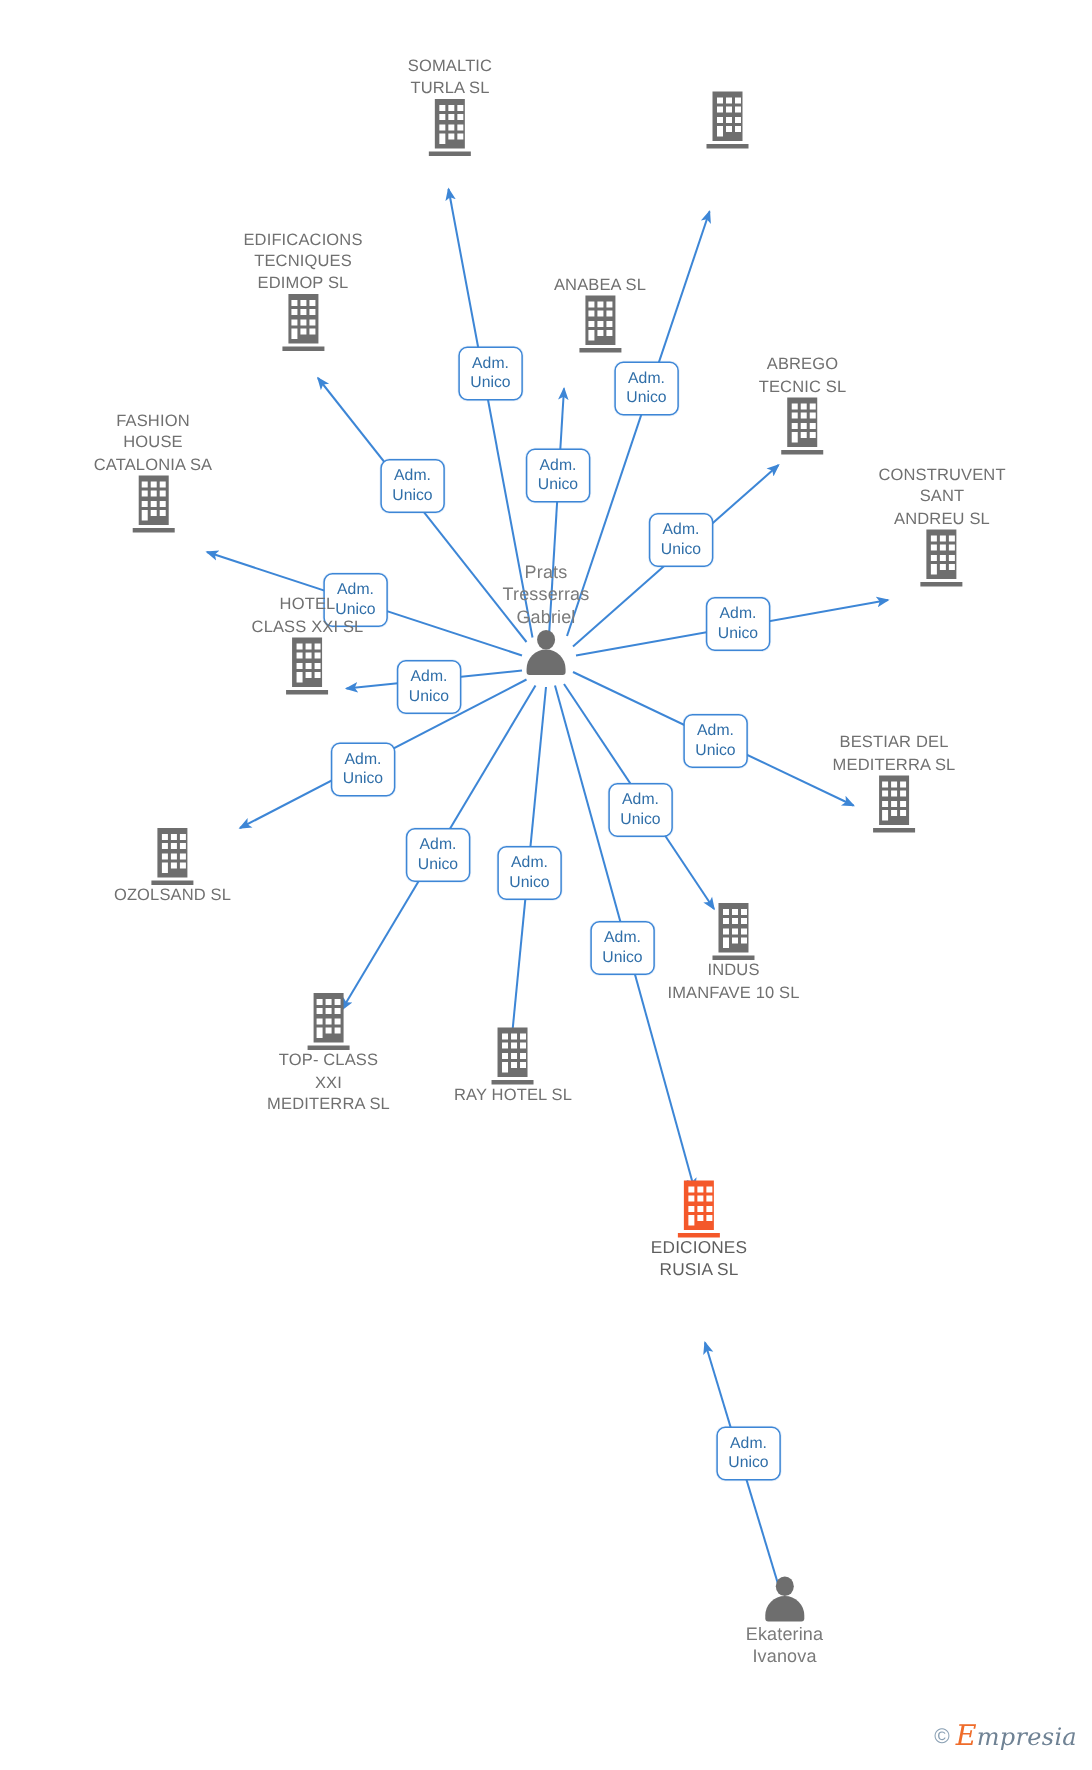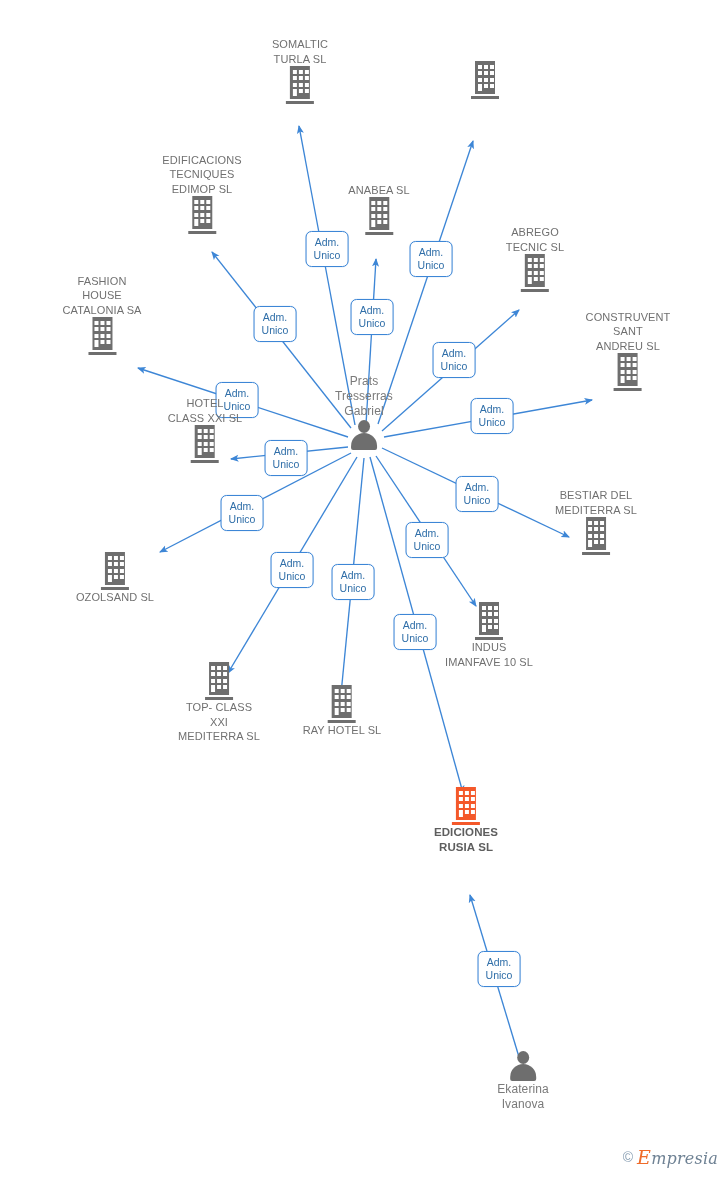--- a/index.html
+++ b/index.html
@@ -10,21 +10,21 @@
   #canvas{position:absolute;inset:0;width:728px;height:1180px;}
   svg#edges{position:absolute;left:0;top:0;width:728px;height:1180px;}
 
   .node{position:absolute;transform:translate(-50%,0);text-align:center;}
   .node .glyph{display:block;margin:0 auto;}
   .node .caption{
     color:#707070;font-size:11px;line-height:14.5px;white-space:pre-line;
     letter-spacing:.1px;
   }
   .node.person .caption{font-size:12px;line-height:15px;color:#7a7a7a;}
-  .node.highlight .caption{color:#5e5e5e;font-weight:bold;font-size:11.5px;}
+  .node.highlight .caption{color:#5e5e5e;font-weight:normal;font-size:11.5px;}
 
   
   .bld{position:relative;width:28px;height:38px;}
   .bld .body{position:absolute;left:4px;top:0;width:20px;height:33px;background:#6e6e6e;}
   .bld .base{position:absolute;left:0;bottom:0;width:28px;height:3.5px;background:#6e6e6e;}
   .bld .win{position:absolute;background:#ffffff;width:4px;height:4px;}
   .bld .door{position:absolute;background:#ffffff;width:4px;height:7px;left:7.5px;top:23px;}
   .bld.orange .body,.bld.orange .base{background:#f4582a;}
 
   
@@ -169,40 +169,40 @@
           <div class="win" style="left: 12.5px; top: 10px;"></div>
           <div class="win" style="left: 18.5px; top: 10px;"></div>
           <div class="win" style="left: 6.5px; top: 16.5px;"></div>
           <div class="win" style="left: 12.5px; top: 16.5px;"></div>
           <div class="win" style="left: 18.5px; top: 16.5px;"></div>
           <div class="win" style="left: 12.5px; top: 23px;"></div>
           <div class="win" style="left: 18.5px; top: 23px;"></div>
           <div class="door" style="left: 6.5px; top: 23px;"></div>
         </div>
       </div>
-      <div class="node " style="left: 379px; top: 182.5px;">
+      <div class="node " style="left: 400px; top: 182.5px;">
         <div class="caption">ANABEA SL</div>
         <div class="bld glyph">
           <div class="body"></div>
           <div class="base"></div>
           <div class="win" style="left: 6.5px; top: 3.5px;"></div>
           <div class="win" style="left: 12.5px; top: 3.5px;"></div>
           <div class="win" style="left: 18.5px; top: 3.5px;"></div>
           <div class="win" style="left: 6.5px; top: 10px;"></div>
           <div class="win" style="left: 12.5px; top: 10px;"></div>
           <div class="win" style="left: 18.5px; top: 10px;"></div>
           <div class="win" style="left: 6.5px; top: 16.5px;"></div>
           <div class="win" style="left: 12.5px; top: 16.5px;"></div>
           <div class="win" style="left: 18.5px; top: 16.5px;"></div>
           <div class="win" style="left: 12.5px; top: 23px;"></div>
           <div class="win" style="left: 18.5px; top: 23px;"></div>
           <div class="door" style="left: 6.5px; top: 23px;"></div>
         </div>
       </div>
-      <div class="node " style="left: 535px; top: 225px;">
+      <div class="node " style="left: 535px; top: 236px;">
         <div class="caption">ABREGO
 TECNIC SL</div>
         <div class="bld glyph">
           <div class="body"></div>
           <div class="base"></div>
           <div class="win" style="left: 6.5px; top: 3.5px;"></div>
           <div class="win" style="left: 12.5px; top: 3.5px;"></div>
           <div class="win" style="left: 18.5px; top: 3.5px;"></div>
           <div class="win" style="left: 6.5px; top: 10px;"></div>
           <div class="win" style="left: 12.5px; top: 10px;"></div>

